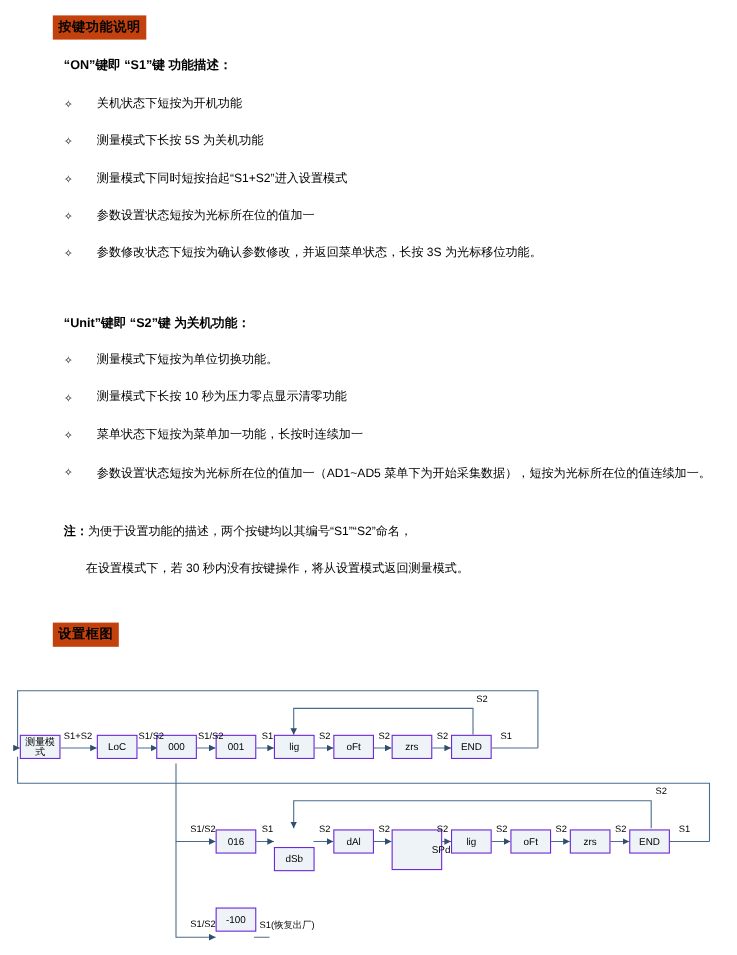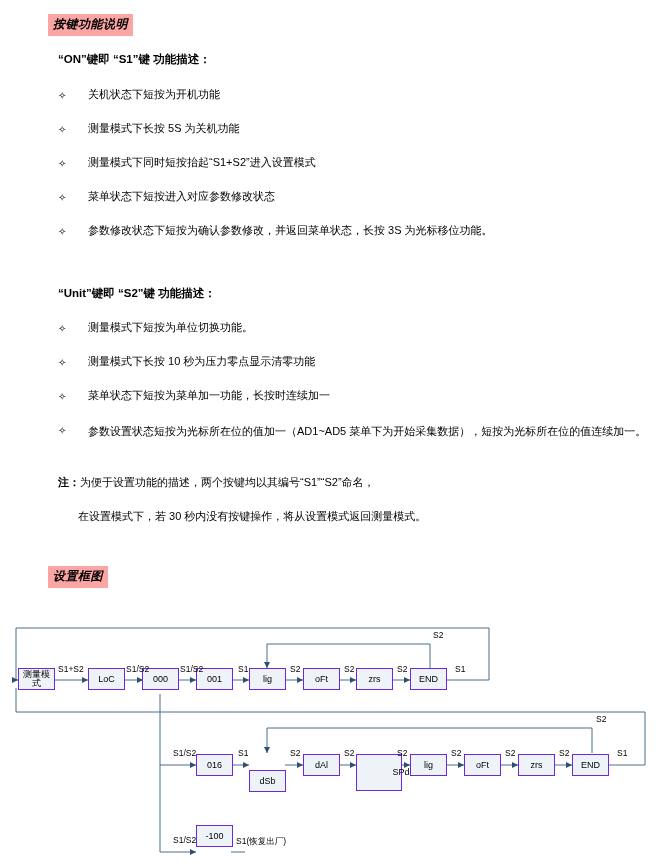--- a/index.html
+++ b/index.html
@@ -18,25 +18,24 @@
   .page {
     position: relative;
     width: 670px;
     height: 868px;
     padding: 0;
   }
   .section-title {
     position: absolute;
     font-size: 12px;
     font-weight: bold;
-    background: #fca5a5;
+    background: #c2410c;
     padding: 2px 5px 3px 5px;
     white-space: nowrap;
     letter-spacing: 0.5px;
-    font-style: italic;
   }
   .sec1 { left: 48px; top: 14px; }
   .sec2 { left: 48px; top: 566px; }
 
   .subhead {
     position: absolute;
     font-size: 11.5px;
     font-weight: bold;
     white-space: nowrap;
   }
@@ -126,28 +125,28 @@
   <div class="bullet-row" style="left:58px; top:121px;">
     <span class="bullet-mark">✧</span>
     <span class="bullet-text">测量模式下长按 5S 为关机功能</span>
   </div>
   <div class="bullet-row" style="left:58px; top:155px;">
     <span class="bullet-mark">✧</span>
     <span class="bullet-text">测量模式下同时短按抬起“S1+S2”进入设置模式</span>
   </div>
   <div class="bullet-row" style="left:58px; top:189px;">
     <span class="bullet-mark">✧</span>
-    <span class="bullet-text">菜单状态下短按进入对应参数修改状态</span>
+    <span class="bullet-text">参数设置状态短按为光标所在位的值加一</span>
   </div>
   <div class="bullet-row" style="left:58px; top:223px;">
     <span class="bullet-mark">✧</span>
     <span class="bullet-text">参数修改状态下短按为确认参数修改，并返回菜单状态，长按 3S 为光标移位功能。</span>
   </div>
 
-  <div class="subhead sub2">“Unit”键即 “S2”键 功能描述：</div>
+  <div class="subhead sub2">“Unit”键即 “S2”键 为关机功能：</div>
 
   <div class="bullet-row" style="left:58px; top:320px;">
     <span class="bullet-mark">✧</span>
     <span class="bullet-text">测量模式下短按为单位切换功能。</span>
   </div>
   <div class="bullet-row" style="left:58px; top:354px;">
     <span class="bullet-mark">✧</span>
     <span class="bullet-text">测量模式下长按 10 秒为压力零点显示清零功能</span>
   </div>
   <div class="bullet-row" style="left:58px; top:388px;">

